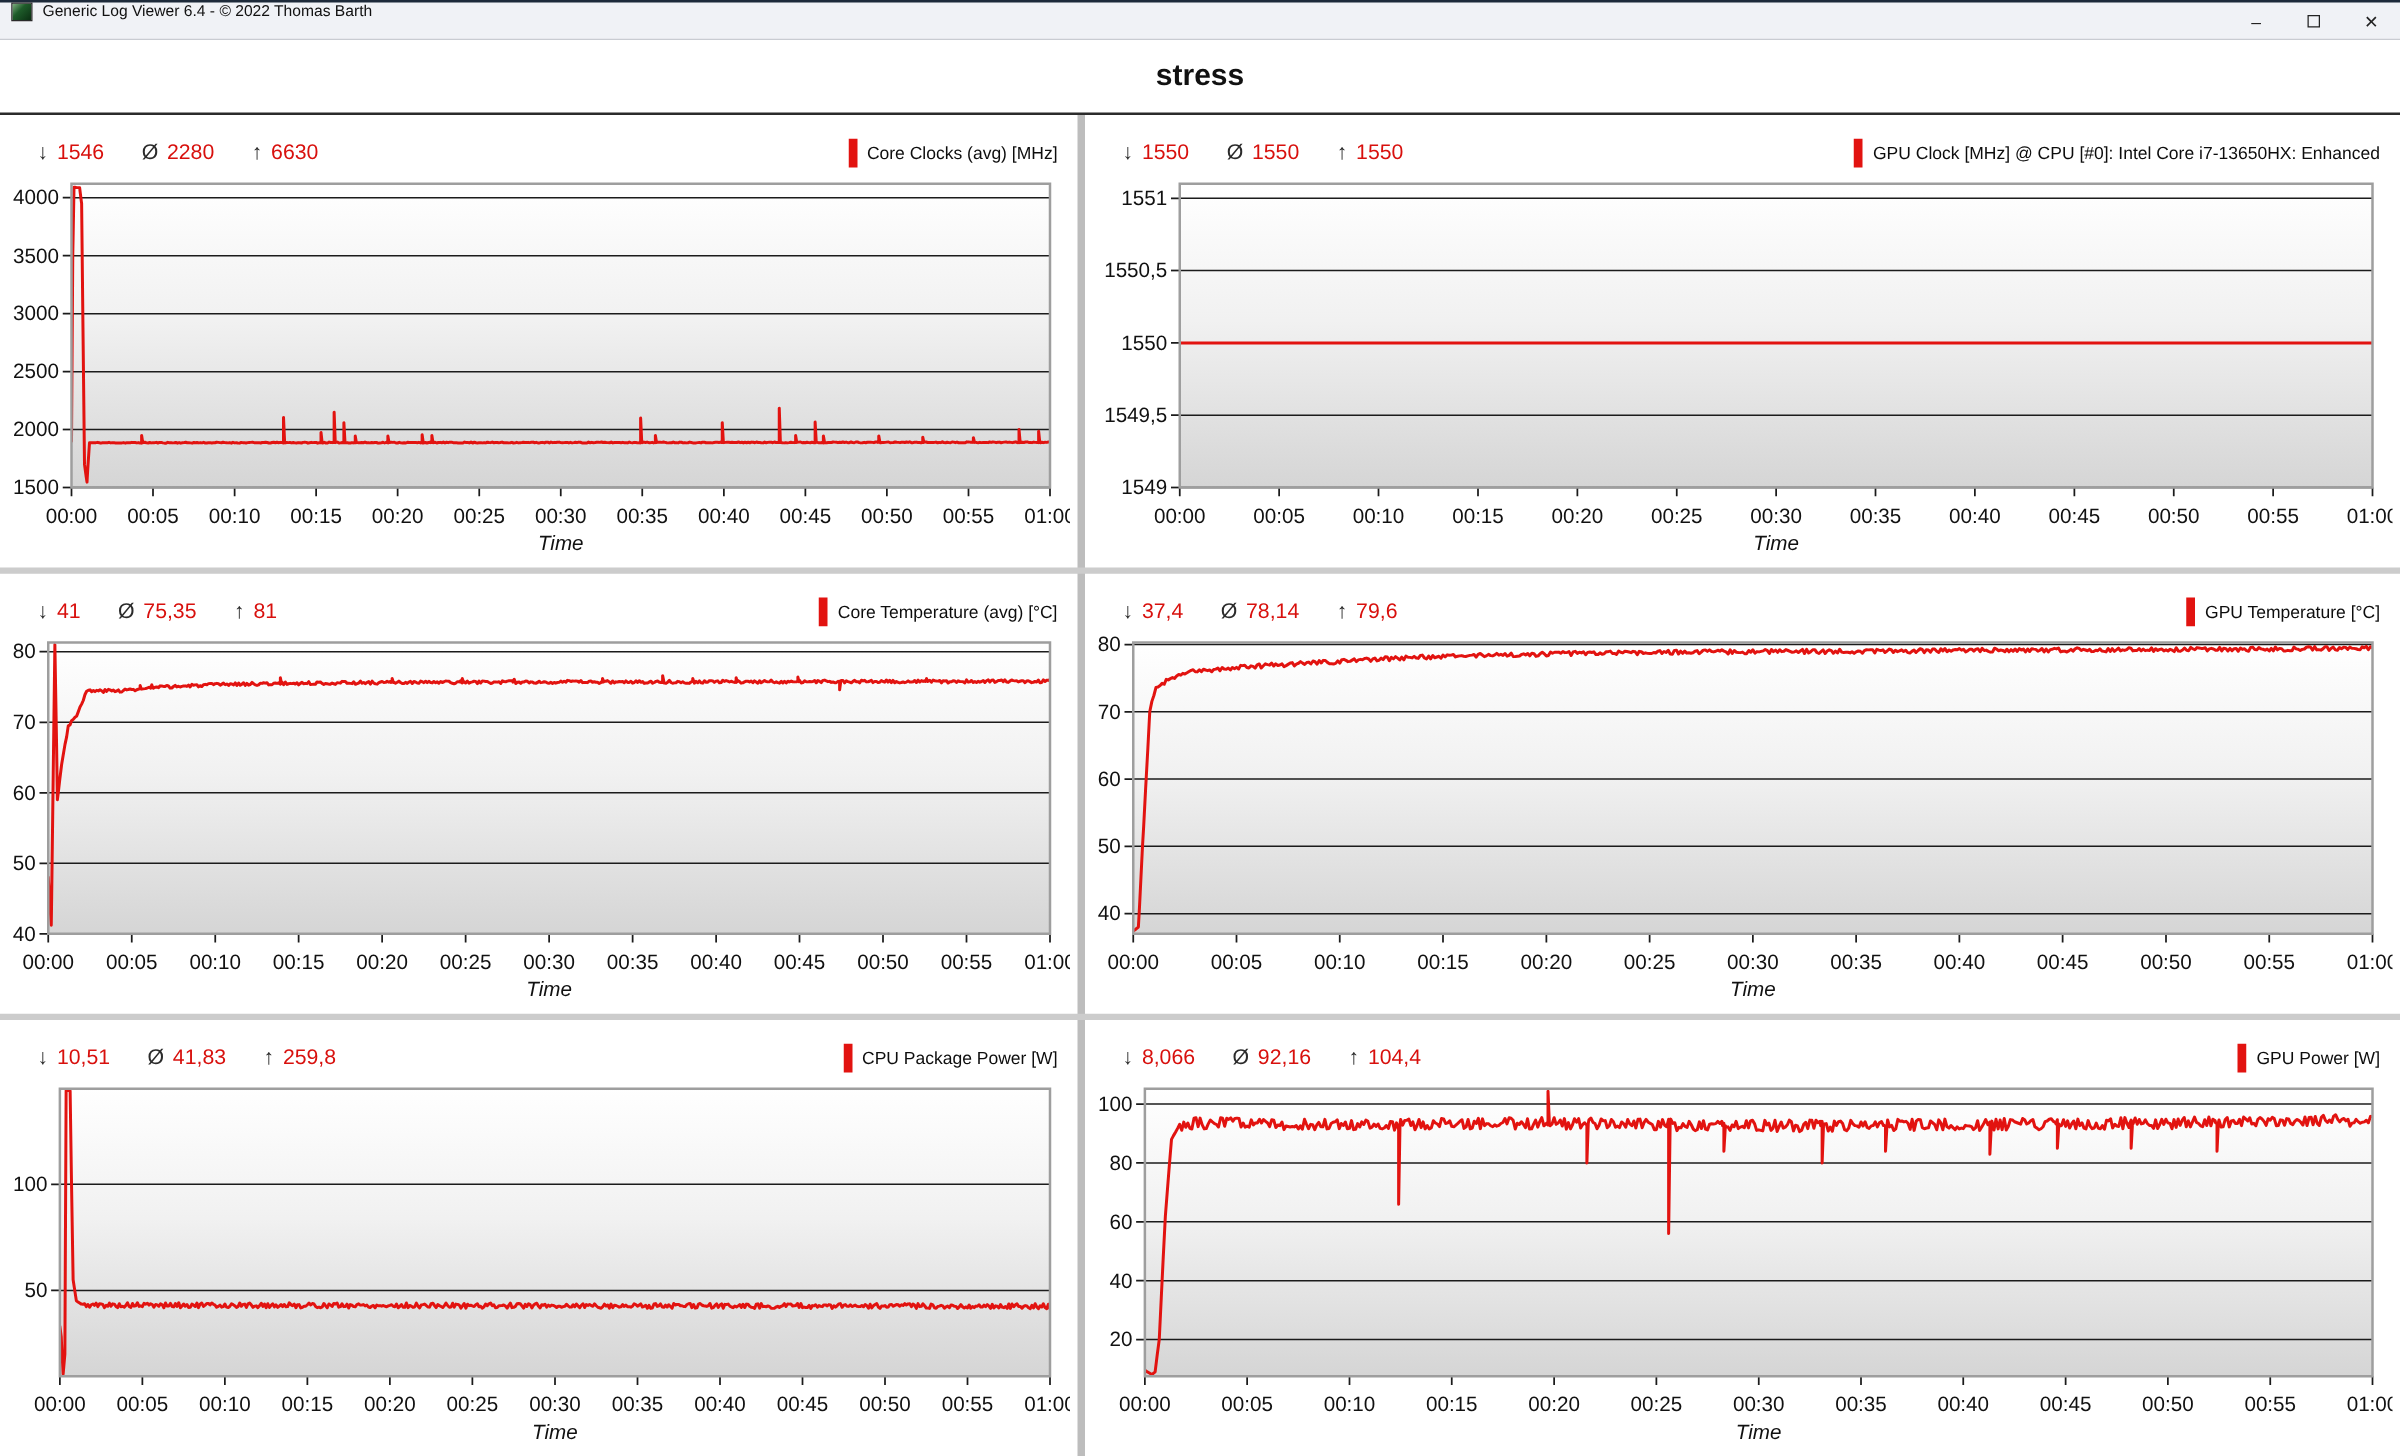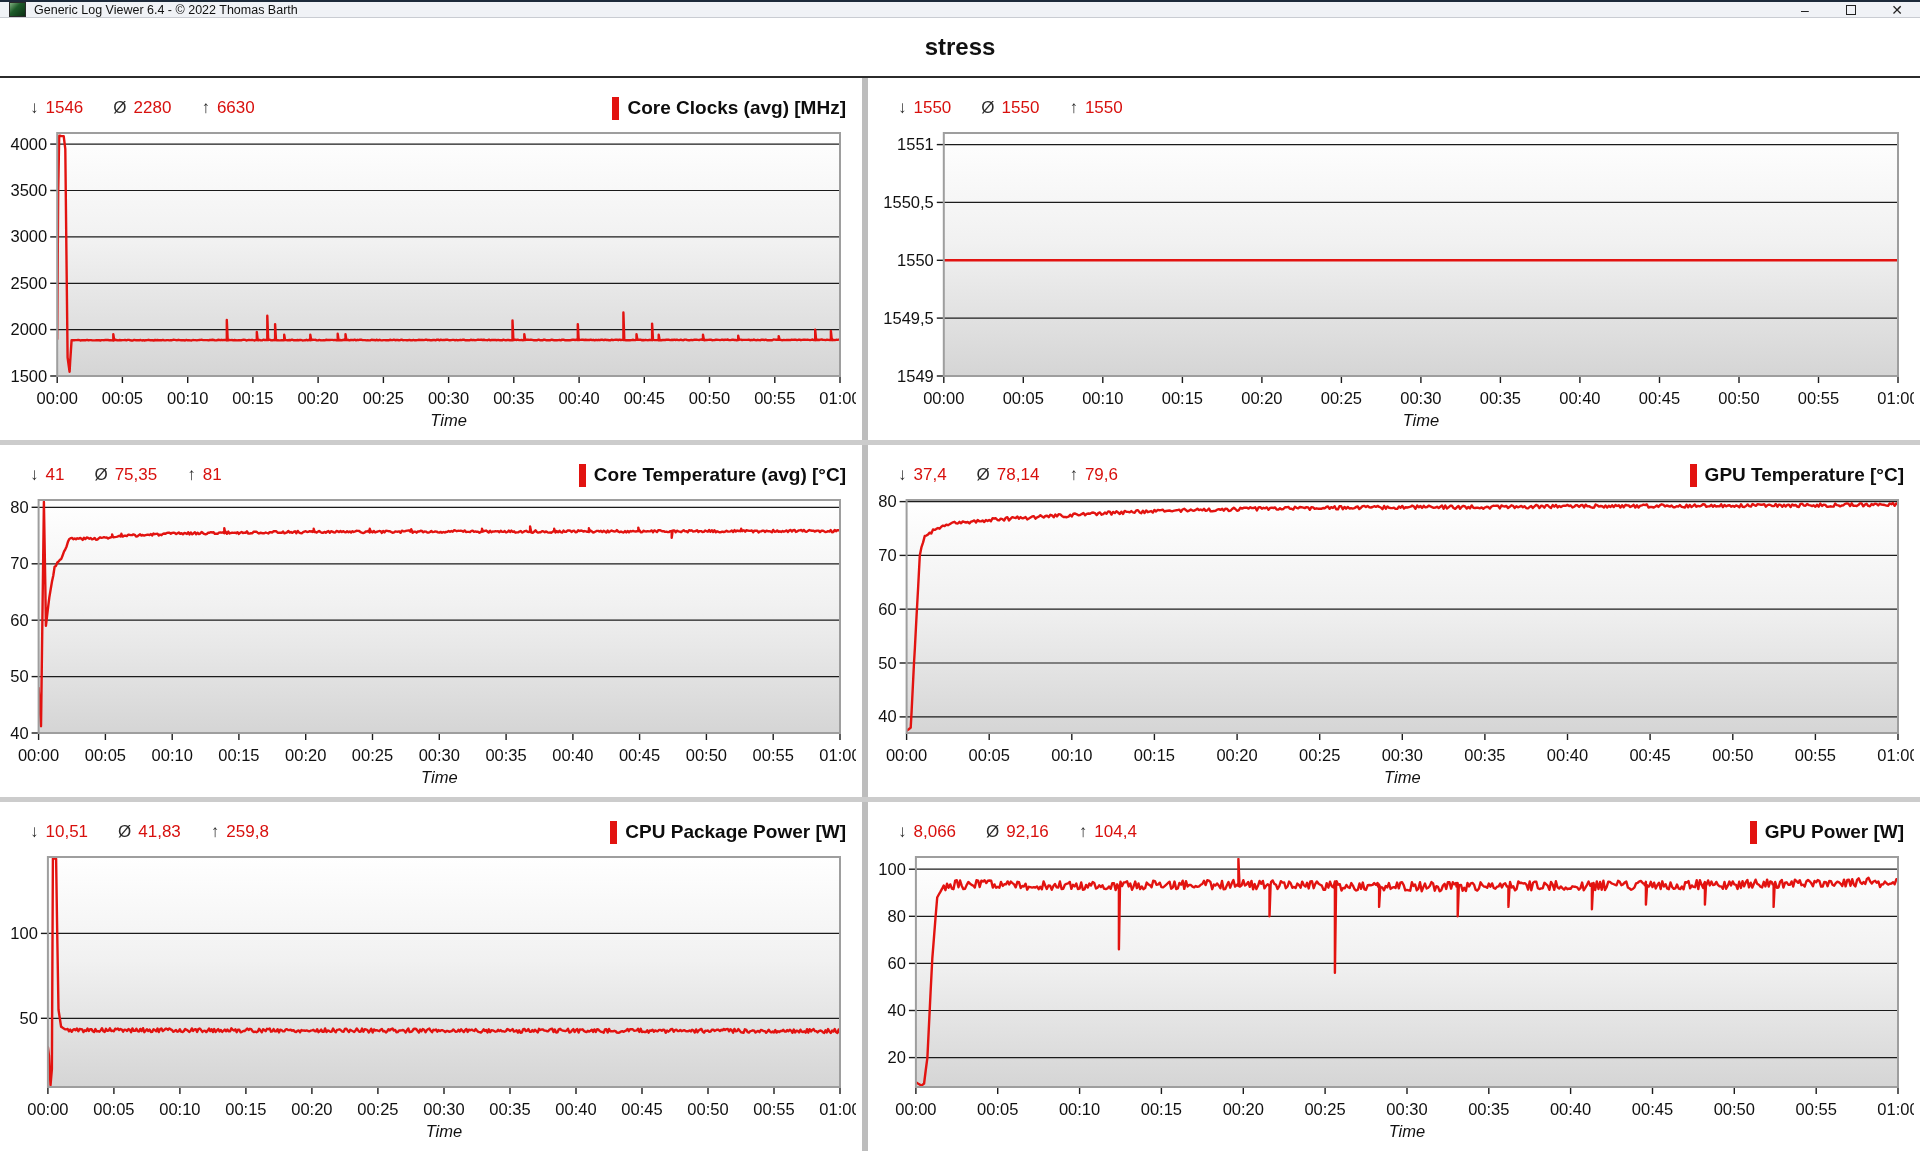--- a/index.html
+++ b/index.html
@@ -1,21 +1,21 @@
 <!DOCTYPE html>
 <html><head>
 <meta charset="utf-8">
 <style>
   * { margin:0; padding:0; box-sizing:border-box; }
   html,body { width:1920px; height:1165px; background:#fff; overflow:hidden;
               font-family:"Liberation Sans", sans-serif; }
 
   
-  .titlebar { height:18px; background:#f0f2f6; border-top:2px solid #1d2a3a;
-              display:flex; align-items:center; border-bottom:1px solid #c9ccd2; }
+  .titlebar { height:32px; background:#f0f2f6; border-top:2px solid #1d2a3a;
+              display:flex; border-bottom:1px solid #c9ccd2; }
   .app-icon { width:17px; height:15px; margin:0 8px 0 9px;
               background:linear-gradient(135deg,#7fae7f 0%,#1e5c2a 40%,#0a2e12 100%);
               border:1px solid #2a2a2a; }
   .titlebar-text { font-size:12.5px; color:#111; }
   .win-controls { margin-left:auto; display:flex; height:100%; }
   .win-btn { width:46px; height:100%; display:flex; align-items:center; justify-content:center;
              font-size:14px; color:#222; cursor:default; }
   .maxi-glyph { display:inline-block; width:10px; height:10px; border:1.4px solid #222; font-size:0; }
 
   
@@ -31,21 +31,21 @@
   .hdiv-2 { grid-column:1/4; grid-row:4; background:#cccccc; }
   .panel { background:#fff; display:flex; flex-direction:column; padding:4px 6px 8px 4px; }
   .panel-head { display:flex; align-items:center; justify-content:space-between;
                 padding:10px 10px 2px 26px; height:44px; flex:0 0 auto; }
   .stats { display:flex; gap:30px; font-size:17px; }
   .stat { display:flex; align-items:baseline; gap:7px; white-space:nowrap; }
   .stat .sym { color:#2b2b2b; }
   .stat .num { color:#d8100d; }
   .title-wrap { display:flex; align-items:center; gap:8px; }
   .legend-mark { width:7px; height:23px; background:#e21310; flex:0 0 auto; }
-  .chart-title { font-size:19px; font-weight:700; color:#0d0d0d; white-space:nowrap; }
+  .chart-title { font-size:14px; font-weight:400; color:#0d0d0d; white-space:nowrap; }
   .plot { flex:1 1 auto; position:relative; }
   .plot svg { position:absolute; inset:0; }
   svg text { font-family:"Liberation Sans", sans-serif; fill:#111; }
 </style>
 </head>
 <body>
 
 <div class="titlebar">
   <span class="app-icon"></span>
   <span class="titlebar-text">Generic Log Viewer 6.4 - © 2022 Thomas Barth</span>
@@ -160,20 +160,24 @@
           </span>
         <span class="stat">
             <span class="sym">Ø</span>
             <span class="num">1550</span>
           </span>
         <span class="stat">
             <span class="sym">↑</span>
             <span class="num">1550</span>
           </span>
       </div>
+      <div class="title-wrap">
+          <span class="legend-mark"></span>
+          <span class="chart-title">GPU Clock [MHz] @ CPU [#0]: Intel Core i7-13650HX: Enhanced</span>
+        </div>
     </div>
     <div class="plot">
         <svg width="1042" height="306" xmlns="http://www.w3.org/2000/svg">
           <defs>
             <linearGradient id="g1" x1="0" y1="0" x2="0" y2="1">
         <stop offset="0" stop-color="#ffffff"></stop>
               <stop offset="0.45" stop-color="#f1f1f1"></stop>
         <stop offset="1" stop-color="#d5d5d5"></stop>
             </linearGradient>
       <clipPath id="c1">

